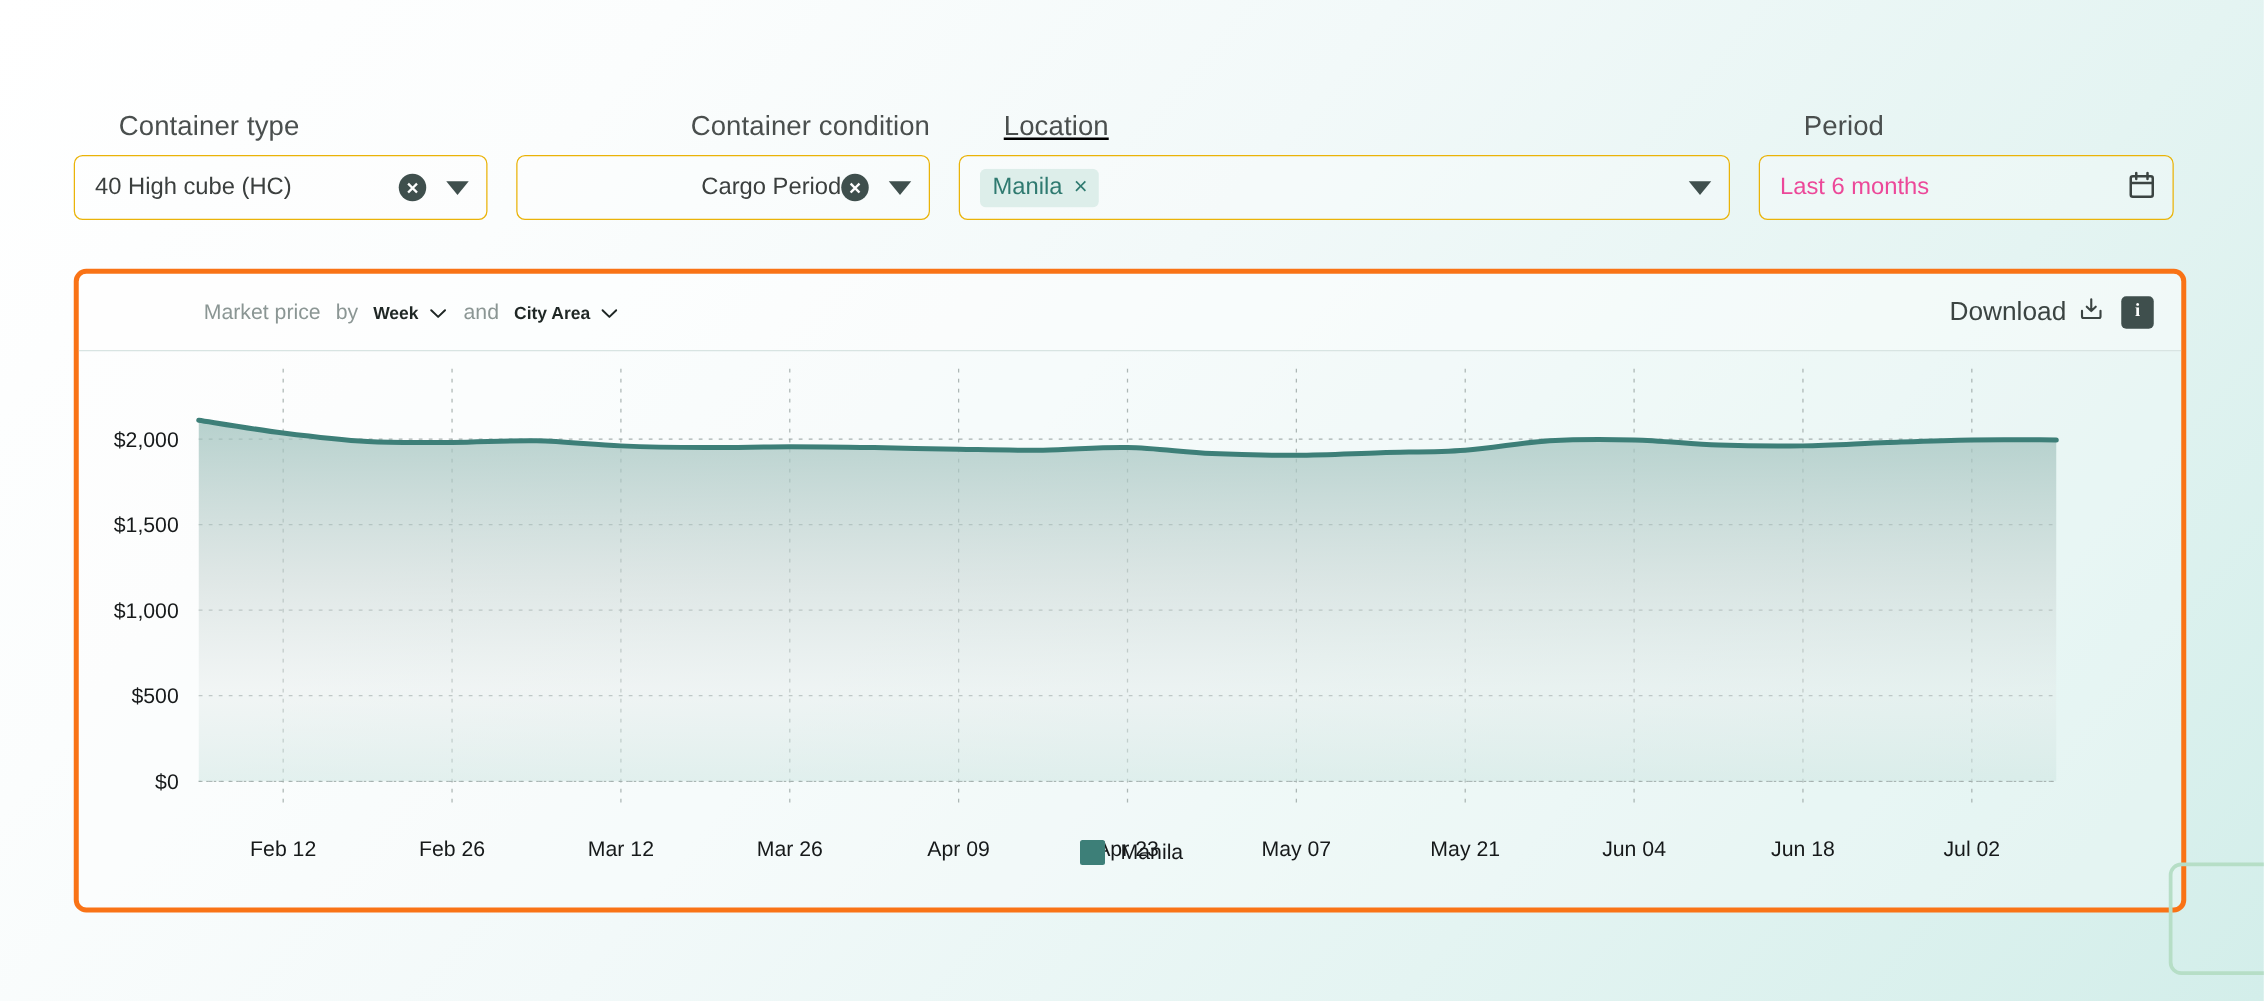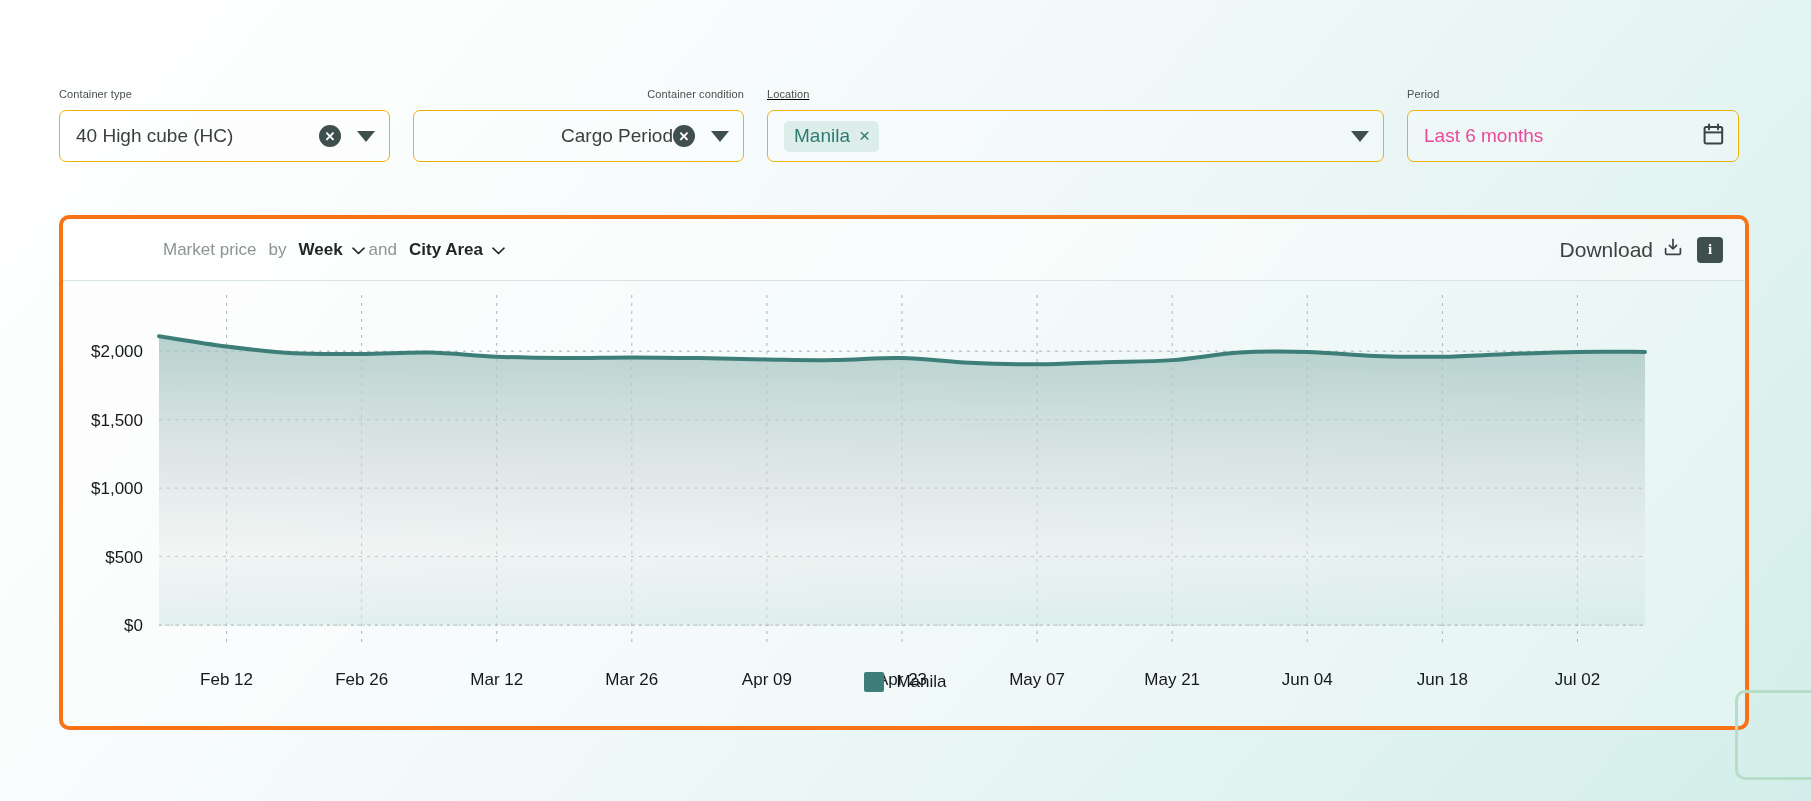--- a/index.html
+++ b/index.html
@@ -21,24 +21,25 @@
     position: absolute;
     left: 59px;
     top: 88px;
     width: 1690px;
     display: flex;
     align-items: flex-start;
     gap: 0;
   }
   .filter-group { display: flex; flex-direction: column; }
   .filter-label {
-    font-size: 11px;
+    font-size: 22px;
     color: #4a4f4e;
     margin-bottom: 10px;
     letter-spacing: .1px;
+    margin-left: 36px;
   }
   .select-box {
     height: 52px;
     background: rgba(255,255,255,0.28);
     border: 1px solid #eab308;
     border-radius: 7px;
     display: flex;
     align-items: center;
     padding: 0 14px 0 16px;
     box-sizing: border-box;
@@ -116,21 +117,21 @@
     height: 62px;
     display: flex;
     align-items: center;
     padding: 0 22px 0 100px;
     border-bottom: 1px solid #d8e4e2;
     box-sizing: border-box;
     background: rgba(255,255,255,0.35);
   }
   .tb-muted { font-size: 17px; color: #8b9694; margin-right: 12px; }
   .tb-strong {
-    font-size: 17px; color: #1f2725; font-weight: bold;
+    font-size: 14px; color: #1f2725; font-weight: bold;
     display: inline-flex; align-items: center; cursor: pointer;
   }
   .tb-strong .chev { margin-left: 9px; }
   .tb-spacer { flex: 1; }
   .download {
     display: inline-flex; align-items: center;
     font-size: 21px; color: #3b4442; cursor: pointer;
     margin-right: 14px;
   }
   .download .dl-icon { margin-left: 10px; }
@@ -239,21 +240,21 @@
     <span class="tb-muted">Market price</span>
     <span class="tb-muted">by</span>
     <span class="tb-strong">
       <span>Week</span>
       <span class="chev">
         <svg width="13" height="8" viewBox="0 0 13 8" fill="none">
             <path d="M1 1.2L6.5 6.5L12 1.2" stroke="#1f2725" stroke-width="1.6" stroke-linecap="round" stroke-linejoin="round"></path>
           </svg>
       </span>
     </span>
-    <span class="tb-muted" style="margin-left:4px;text-align:right;">and</span>
+    <span class="tb-muted" style="margin-left:14px;text-align:right;">and</span>
     <span class="tb-strong">
       <span>City Area</span>
       <span class="chev">
         <svg width="13" height="8" viewBox="0 0 13 8" fill="none">
             <path d="M1 1.2L6.5 6.5L12 1.2" stroke="#1f2725" stroke-width="1.6" stroke-linecap="round" stroke-linejoin="round"></path>
           </svg>
       </span>
     </span>
 
     <span class="tb-spacer"></span>

